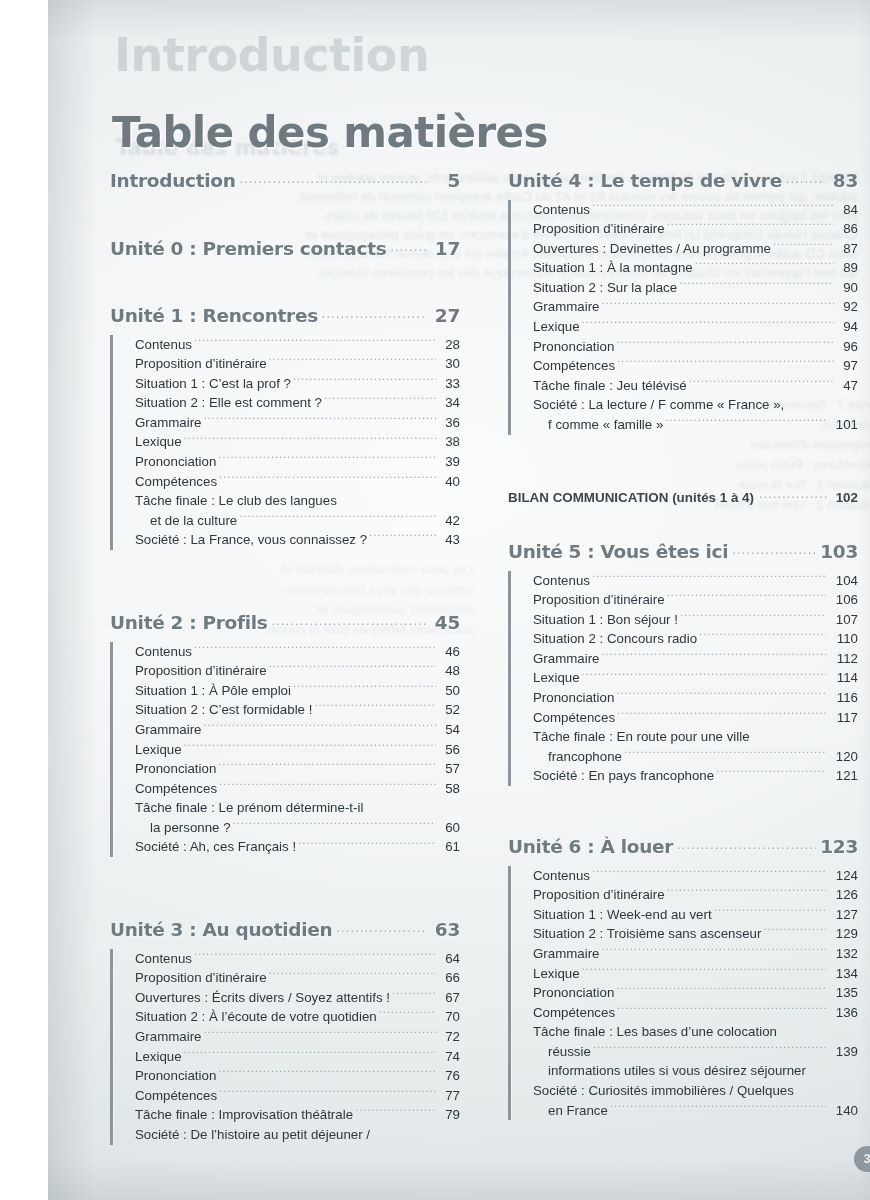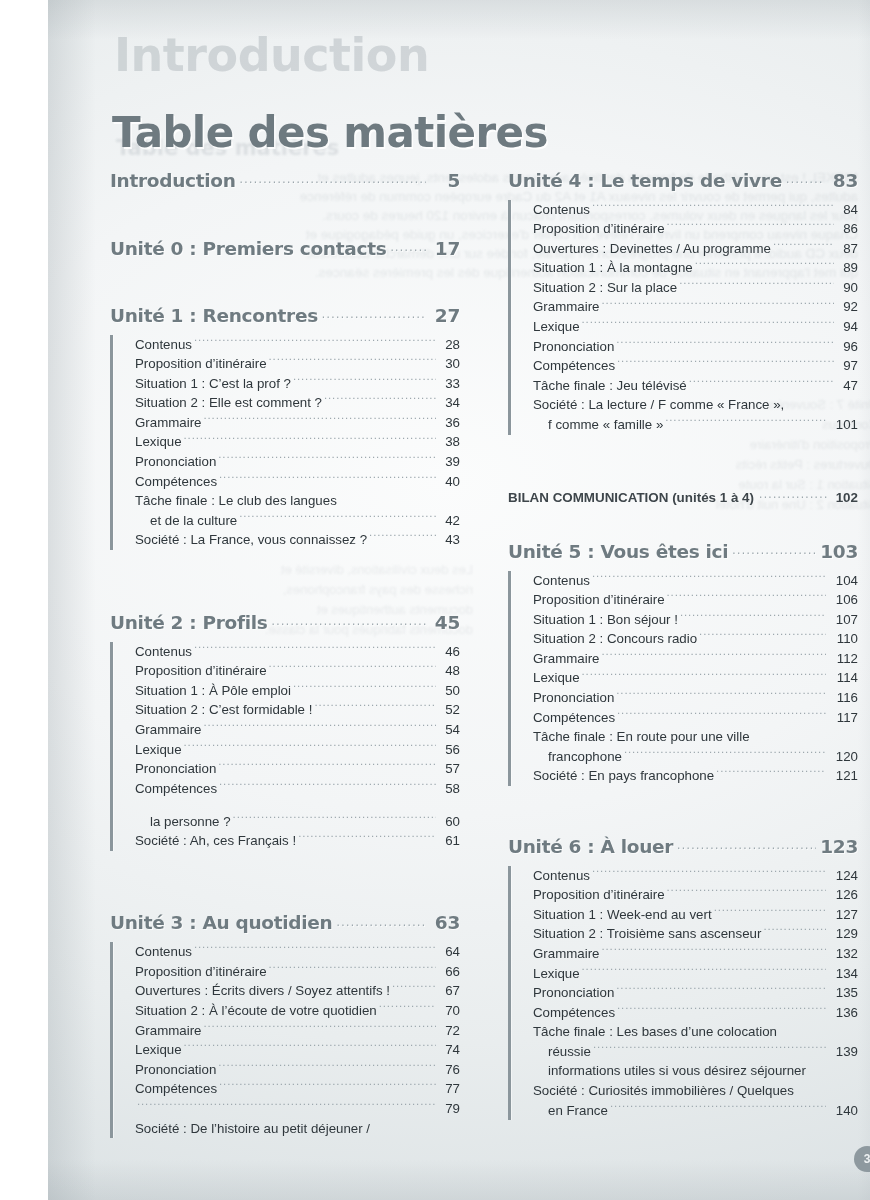--- a/index.html
+++ b/index.html
@@ -403,20 +403,21 @@
             <span class="lbl">Prononciation</span>
             <span class="dots"></span>
             <span class="pg">57</span>
           </div>
           <div class="sub-row">
             <span class="lbl">Compétences</span>
             <span class="dots"></span>
             <span class="pg">58</span>
           </div>
           <div class="sub-row nolead">
+            <span class="lbl">Tâche finale : Le prénom détermine-t-il</span>
             <span class="dots"></span>
             <span class="pg"></span>
           </div>
           <div class="sub-row cont">
             <span class="lbl">la personne ?</span>
             <span class="dots"></span>
             <span class="pg">60</span>
           </div>
           <div class="sub-row">
             <span class="lbl">Société : Ah, ces Français !</span>
@@ -466,20 +467,21 @@
             <span class="lbl">Prononciation</span>
             <span class="dots"></span>
             <span class="pg">76</span>
           </div>
           <div class="sub-row">
             <span class="lbl">Compétences</span>
             <span class="dots"></span>
             <span class="pg">77</span>
           </div>
           <div class="sub-row">
+            <span class="lbl">Tâche finale : Improvisation théâtrale</span>
             <span class="dots"></span>
             <span class="pg">79</span>
           </div>
           <div class="sub-row nolead">
             <span class="lbl">Société : De l’histoire au petit déjeuner /</span>
             <span class="dots"></span>
             <span class="pg"></span>
           </div>
         </div>
       </div>

